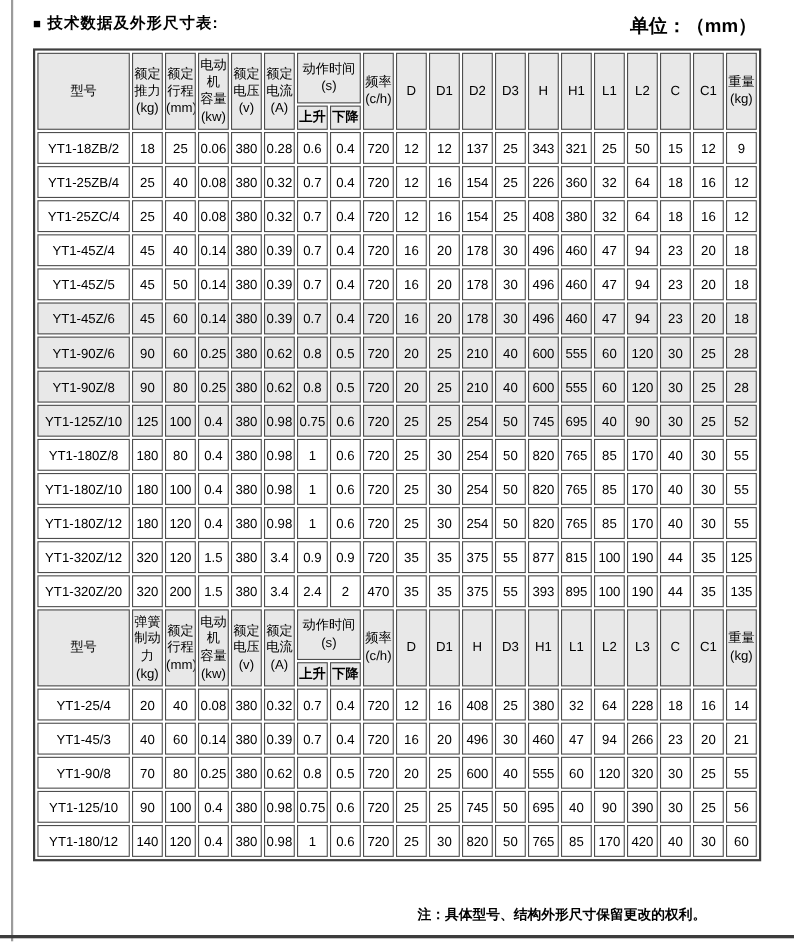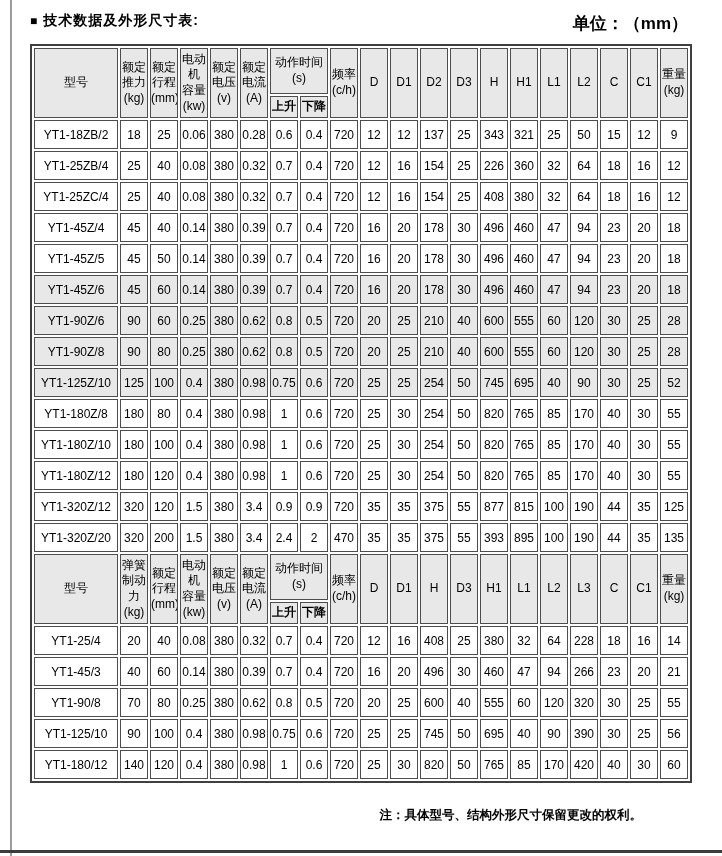--- a/index.html
+++ b/index.html
@@ -23,21 +23,21 @@
   th,td{
     border:1px solid #4d4d4d;
     text-align:center;vertical-align:middle;
     font-size:12px;padding:0;overflow:hidden;
   }
   th{background:#e8e8e8;font-weight:normal;white-space:pre-line;line-height:1.3;}
   tr.hr1 th{height:44px;}
   tr.hr2 th{height:20px;font-weight:bold;}
   td{height:27px;background:#ffffff;}
   tr.shaded td{background:#e8e8e8;}
-  .footnote{margin-top:24px;text-align:right;padding-right:50px;font-weight:bold;font-size:12.5px;}
+  .footnote{margin-top:40px;text-align:right;padding-right:50px;font-weight:bold;font-size:12.5px;}
 </style>
 </head>
 <body>
 
 <div class="left-rule"></div>
 <div class="bottom-rule"></div>
 
 <div class="content">
 
   <div class="topbar">

